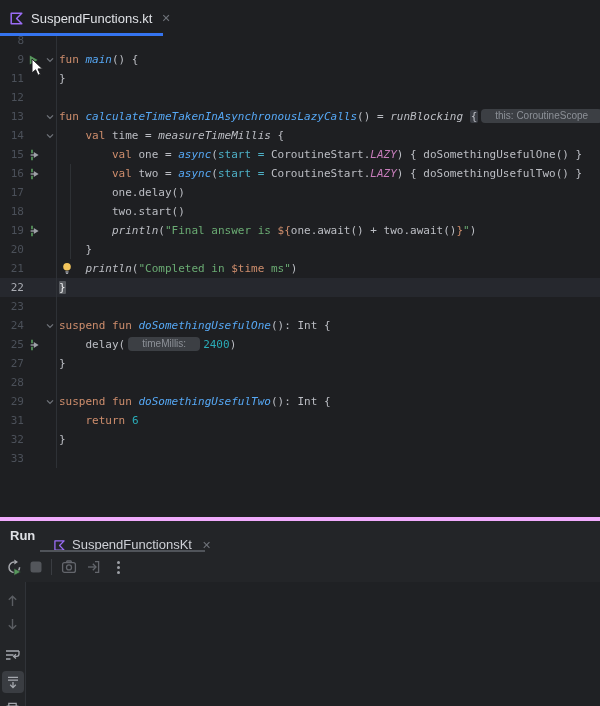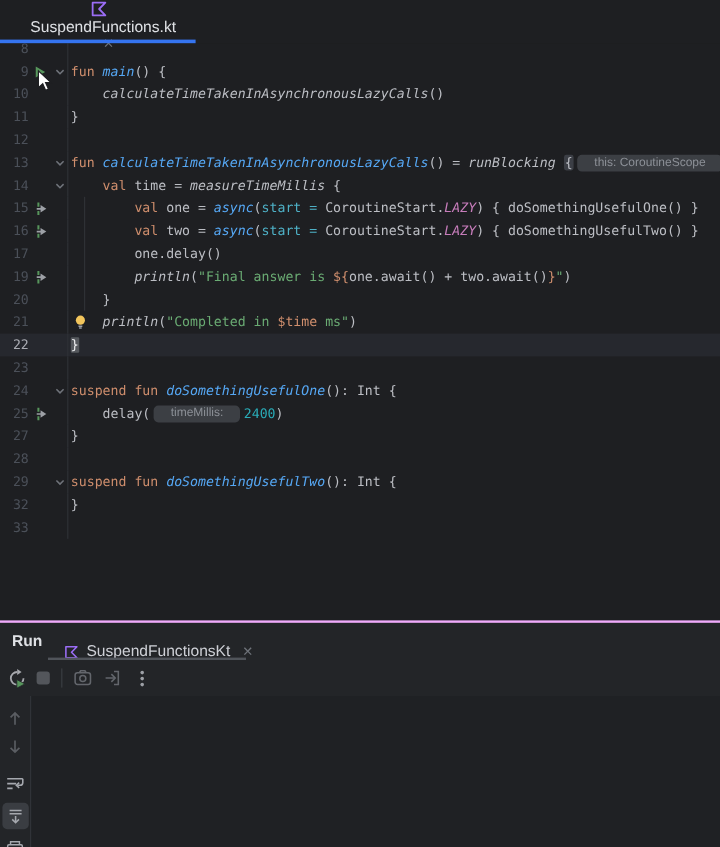--- a/index.html
+++ b/index.html
@@ -4,21 +4,21 @@
 <style>
   * { margin:0; padding:0; box-sizing:border-box; }
   html,body { background:#101114; }
   .app {
     position:relative; width:600px; height:706px; overflow:hidden;
     background:#1E1F22; font-family:"Liberation Sans", sans-serif;
     -webkit-font-smoothing:antialiased;
   }
   
   .tabbar { position:absolute; left:0; top:0; width:600px; height:36px; background:#1E1F22; z-index:30; }
-  .etab { position:absolute; left:0; top:0; height:36px; width:163px; display:flex; align-items:center; padding-left:9px; cursor:pointer;flex-direction:column; }
+  .etab { position:absolute; left:0; top:0; height:36px; width:163px; display:flex; align-items:center; padding-left:9px; cursor:pointer; }
   .etab .ticon { margin-right:7px; display:flex; }
   .etab .ttitle { font-size:13px; color:#DFE1E5; }
   .etab .tclose { margin-left:9px; font-size:11px; color:#6F737A; }
   .tab-underline { position:absolute; left:0; top:33px; width:163px; height:3px; background:#3574F0; }
   
   .editor { position:absolute; left:0; top:36px; width:600px; height:481px; overflow:hidden; background:#1E1F22; }
   .rows { position:absolute; left:0; top:-5px; width:600px; }
   .row { display:flex; height:19px; align-items:stretch; }
   .row.cur { background:#26282E; }
   .lnum { width:24px; text-align:right; font-family:"DejaVu Sans Mono", monospace; font-size:11px; line-height:19px; color:#4B5059; flex:none; }
@@ -37,21 +37,21 @@
   .s-en  { color:#C77DBB; font-style:italic; }
   .s-tm  { color:#CF8E6D; }
   .s-brc { background:#3B3E45; border-radius:2px; padding:0 1px; }
   .s-crt { background:#56595E; color:#ECEDEF; border-radius:1px; }
   .s-pl  { display:inline-block; font-family:"Liberation Sans", sans-serif; font-style:normal; font-size:10px;
            line-height:14px; background:#3C3F44; color:#8C9097; border-radius:4px; padding:0 14px; margin:0 3px; vertical-align:1px; }
   .bulb  { position:absolute; left:4px; top:3px; }
   .guide { position:absolute; left:70px; top:128px; width:1px; height:95px; background:#2E3135; }
   .cursorov { position:absolute; left:31px; top:22px; z-index:5; }
   
-  .runpanel { position:absolute; left:0; top:517px; width:600px; height:189px; background:#232528; border-top:2px solid #f0abfc; }
+  .runpanel { position:absolute; left:0; top:517px; width:600px; height:189px; background:#232528; border-top:4px solid #f0abfc; }
   .rp-head { position:relative; height:31px; }
   .rp-title { position:absolute; left:10px; top:7px; font-size:13px; font-weight:bold; color:#DFE1E5; }
   .rp-tab { position:absolute; left:40px; top:0; width:165px; height:31px; display:flex; align-items:flex-end; padding-left:13px; cursor:pointer; }
   .rp-tab .ticon { margin-right:6px; display:flex; }
   .rp-tab .ttitle { font-size:13px; color:#CED0D6; }
   .rp-tab .tclose { margin-left:10px; font-size:11px; color:#6F737A; }
   .rp-tab-underline { position:absolute; left:40px; top:29px; width:165px; height:2px; background:#50545A; }
   .rp-toolbar { position:relative; height:30px; display:flex; align-items:center; }
   .tbtn { display:flex; align-items:center; justify-content:center; width:21px; height:22px; border-radius:4px; cursor:pointer; flex:none; }
   .tsep { width:1px; height:16px; background:#3A3D42; margin:0 6px 0 5px; flex:none; }
@@ -97,26 +97,20 @@
             </svg>
           </div>
           <div class="gfold">
             <svg width="10" height="10" viewBox="0 0 10 10">
               <path d="M2 3.4 L5 6.4 L8 3.4" stroke="#6F737A" stroke-width="1.3" fill="none"></path>
             </svg>
           </div>
           <div class="lcode"><span class="s-kw">fun </span><span class="s-fn">main</span><span class="s-d">() {</span></div>
         </div>
         <div class="row">
-          <div class="lnum">10</div>
-          <div class="gicon"></div>
-          <div class="gfold"></div>
-          <div class="lcode"><span class="s-it">    calculateTimeTakenInAsynchronousLazyCalls</span><span class="s-d">()</span></div>
-        </div>
-        <div class="row">
           <div class="lnum">11</div>
           <div class="gicon"></div>
           <div class="gfold"></div>
           <div class="lcode"><span class="s-d">}</span></div>
         </div>
         <div class="row">
           <div class="lnum">12</div>
           <div class="gicon"></div>
           <div class="gfold"></div>
           <div class="lcode"></div>
@@ -165,20 +159,26 @@
           <div class="gfold"></div>
           <div class="lcode"><span class="s-d">        </span><span class="s-kw">val</span><span class="s-d"> two = </span><span class="s-itb">async</span><span class="s-d">(</span><span class="s-na">start = </span><span class="s-d">CoroutineStart.</span><span class="s-en">LAZY</span><span class="s-d">) { doSomethingUsefulTwo() }</span></div>
         </div>
         <div class="row">
           <div class="lnum">17</div>
           <div class="gicon"></div>
           <div class="gfold"></div>
           <div class="lcode"><span class="s-d">        one.delay()</span></div>
         </div>
         <div class="row">
+          <div class="lnum">18</div>
+          <div class="gicon"></div>
+          <div class="gfold"></div>
+          <div class="lcode"><span class="s-d">        two.start()</span></div>
+        </div>
+        <div class="row">
           <div class="lnum">19</div>
           <div class="gicon">
             <svg width="12" height="12" viewBox="0 0 12 12">
               <path d="M4 0.8 V4.2 M4 7.8 V11.2" stroke="#57965C" stroke-width="1.7" fill="none"></path>
               <path d="M2.6 6 H6.4" stroke="#9DA0A6" stroke-width="1.4"></path>
               <path d="M5.8 2.9 L10.6 6 L5.8 9.1 Z" fill="#9DA0A6"></path>
             </svg>
           </div>
           <div class="gfold"></div>
           <div class="lcode"><span class="s-d">        </span><span class="s-it">println</span><span class="s-d">(</span><span class="s-str">"Final answer is </span><span class="s-tm">${</span><span class="s-d">one.await() + two.await()</span><span class="s-tm">}</span><span class="s-str">"</span><span class="s-d">)</span></div>
@@ -246,20 +246,26 @@
         </div>
         <div class="row">
           <div class="lnum">29</div>
           <div class="gicon"></div>
           <div class="gfold">
             <svg width="10" height="10" viewBox="0 0 10 10">
               <path d="M2 3.4 L5 6.4 L8 3.4" stroke="#6F737A" stroke-width="1.3" fill="none"></path>
             </svg>
           </div>
           <div class="lcode"><span class="s-kw">suspend fun </span><span class="s-fn">doSomethingUsefulTwo</span><span class="s-d">(): Int {</span></div>
+        </div>
+        <div class="row">
+          <div class="lnum">31</div>
+          <div class="gicon"></div>
+          <div class="gfold"></div>
+          <div class="lcode"><span class="s-d">    </span><span class="s-kw">return</span><span class="s-d"> </span><span class="s-num">6</span></div>
         </div>
         <div class="row">
           <div class="lnum">32</div>
           <div class="gicon"></div>
           <div class="gfold"></div>
           <div class="lcode"><span class="s-d">}</span></div>
         </div>
         <div class="row">
           <div class="lnum">33</div>
           <div class="gicon"></div>

